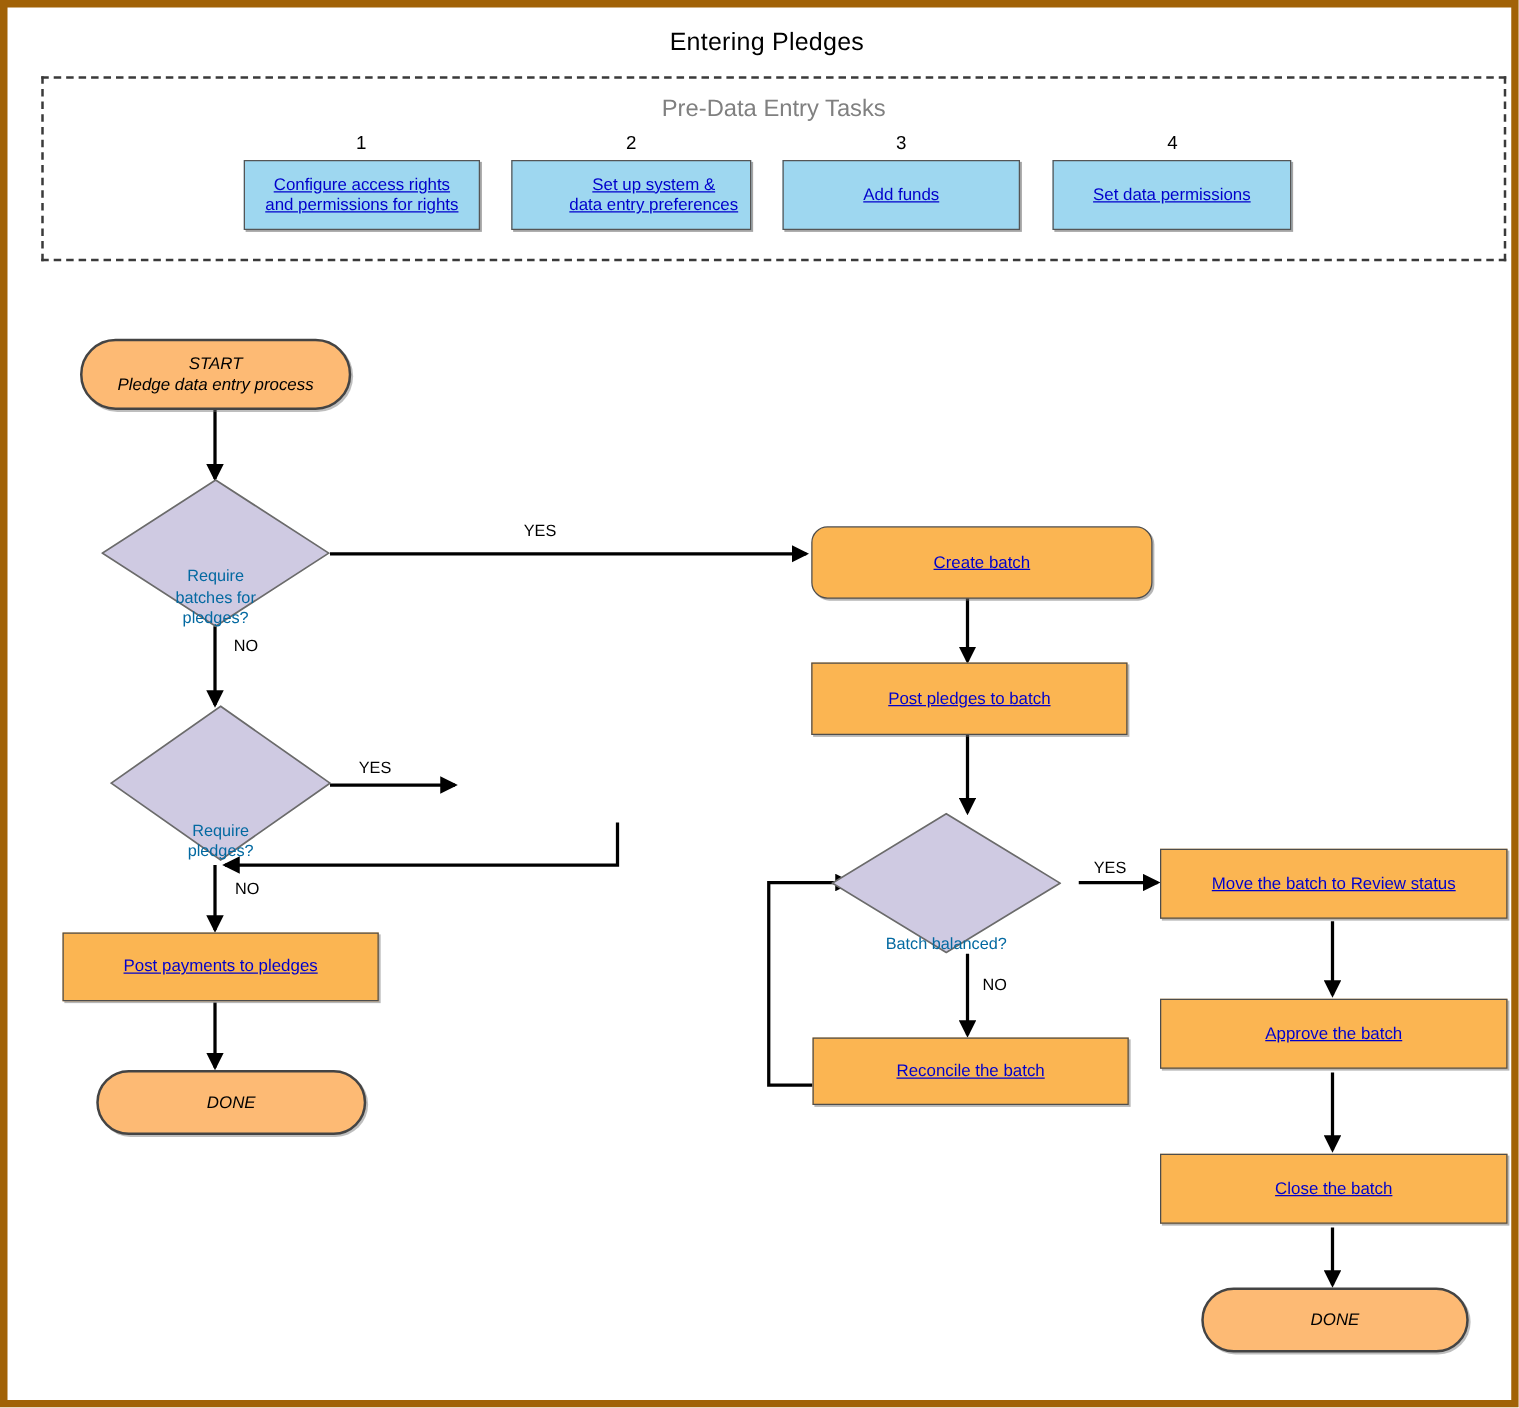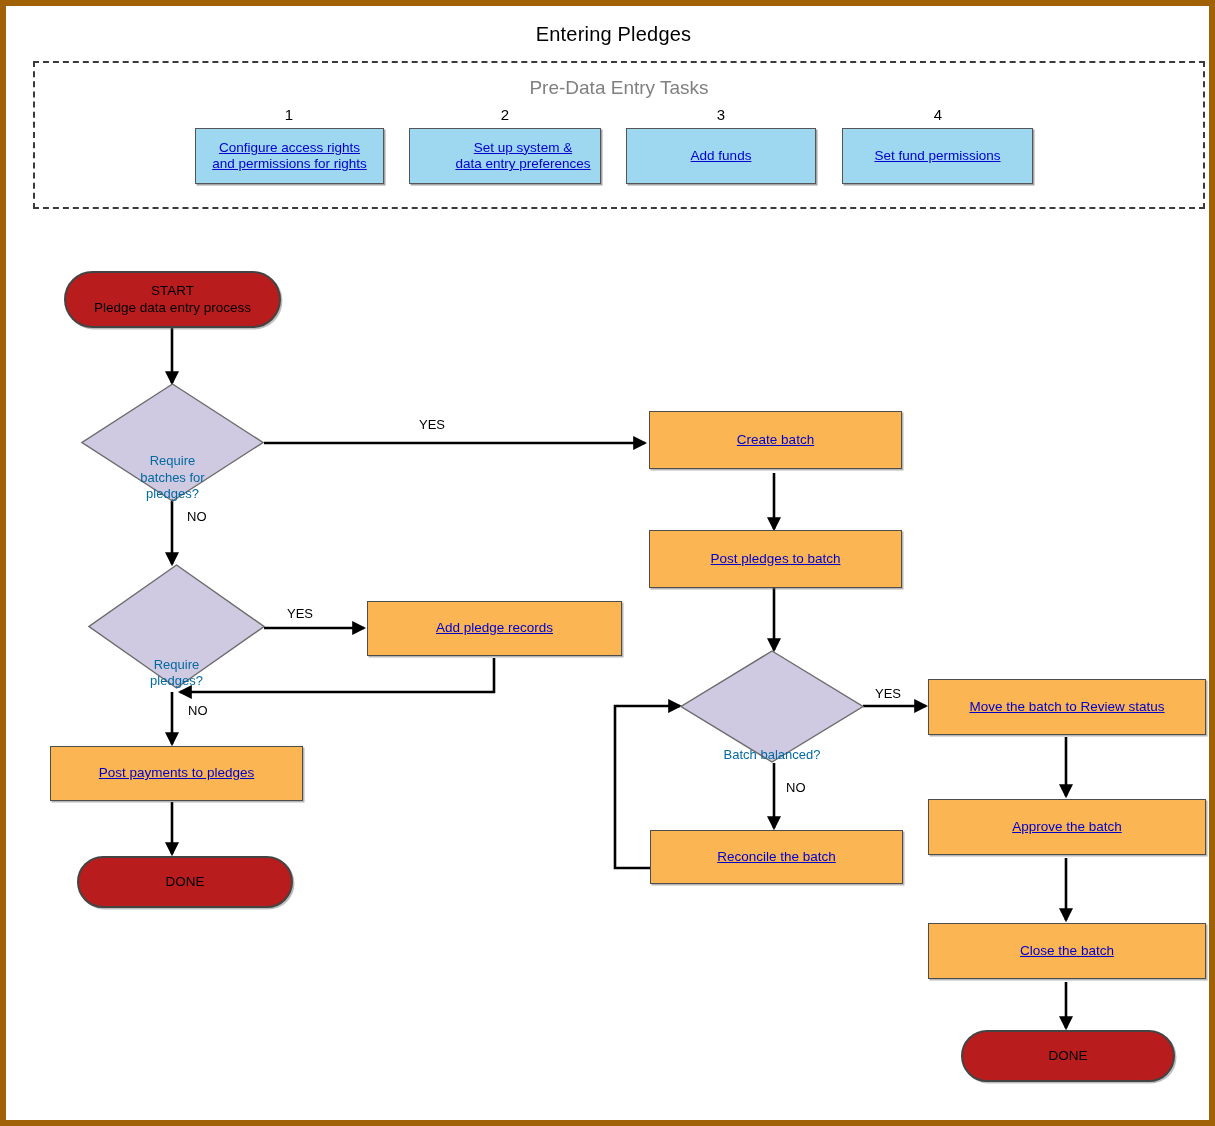--- a/index.html
+++ b/index.html
@@ -77,26 +77,27 @@
   .box-orange {
     background: #FBB552;
     border: 1px solid #4d4d4d;
     box-shadow: 1.5px 1.5px 0 rgba(110,110,110,.5);
     font-size: 13.5px;
     color: #0000CC;
   }
   .box-orange .lbl { text-decoration: underline; }
 
   .oval {
-    background: #b91c1c;
+    background: #fdba74;
     border: 2.5px solid #444444;
     border-radius: 30px;
     font-size: 13.5px;
     color: #000000;
     box-shadow: 1.5px 1.5px 0 rgba(110,110,110,.45);
+    font-style: italic;
   }
 
   .diamond-wrap { position: absolute; }
   .diamond-wrap svg { position: absolute; left: 0; top: 0; }
   .diamond-txt {
     position: absolute;
     left: 0; top: 0;
     width: 100%; height: 100%;
     display: flex;
     align-items: flex-end;
@@ -151,21 +152,21 @@
       <span>Set up system &amp;</span><br>
       <span>data entry preferences</span>
     </span>
   </div>
 
   <div class="node box-blue" style="left:620px; top:122px; width:190px; height:56px;">
     <span class="lbl">Add funds</span>
   </div>
 
   <div class="node box-blue" style="left:836px; top:122px; width:191px; height:56px;">
-    <span class="lbl">Set fund permissions</span>
+    <span class="lbl">Set data permissions</span>
   </div>
 
   <svg id="connectors" viewBox="0 0 1215 1126" xmlns="http://www.w3.org/2000/svg">
     <defs>
       <marker id="ah" viewBox="0 0 10 10" refX="8.4" refY="5" markerWidth="5.4" markerHeight="5.4" orient="auto-start-reverse">
         <path d="M 0 0 L 10 5 L 0 10 z" fill="#000"></path>
       </marker>
     </defs>
     <g stroke="#000" stroke-width="2.6" fill="none" marker-end="url(#ah)">
 
@@ -226,41 +227,38 @@
       <polygon points="88.5,1 176,62.5 88.5,124 1,62.5" fill="#CFCAE2" stroke="#6b6b6b" stroke-width="1.4"></polygon>
     </svg>
     <div class="diamond-txt">
       <span>
         <span>Require</span><br>
         <span>pledges?</span>
       </span>
     </div>
   </div>
 
-  <div class="node box-orange" style="left:361px; top:595px; width:255px; height:55px;">
-    <span class="lbl">Add pledge records</span>
-  </div>
 
   <div class="node box-orange" style="left:44px; top:740px; width:253px; height:55px;">
     <span class="lbl">Post payments to pledges</span>
   </div>
 
   <div class="node oval" style="left:71px; top:850px; width:216px; height:52px;">
     <span>DONE</span>
   </div>
 
-  <div class="node box-orange" style="left:643px; top:405px; width:253px; height:58px;">
+  <div class="node box-orange" style="left:643px; top:415px; width:273px; height:58px;border-radius:13px;">
     <span class="lbl">Create batch</span>
   </div>
 
   <div class="node box-orange" style="left:643px; top:524px; width:253px; height:58px;">
     <span class="lbl">Post pledges to batch</span>
   </div>
 
-  <div class="diamond-wrap" style="left:674px; top:644px; width:184px; height:113px;">
+  <div class="diamond-wrap" style="left:659px; top:644px; width:184px; height:113px;">
     <svg width="184" height="113" viewBox="0 0 184 113" xmlns="http://www.w3.org/2000/svg">
       <polygon points="92,1 183,56.5 92,112 1,56.5" fill="#CFCAE2" stroke="#6b6b6b" stroke-width="1.4"></polygon>
     </svg>
     <div class="diamond-txt">
       <span>Batch balanced?</span>
     </div>
   </div>
 
   <div class="node box-orange" style="left:644px; top:824px; width:253px; height:54px;">
     <span class="lbl">Reconcile the batch</span>

